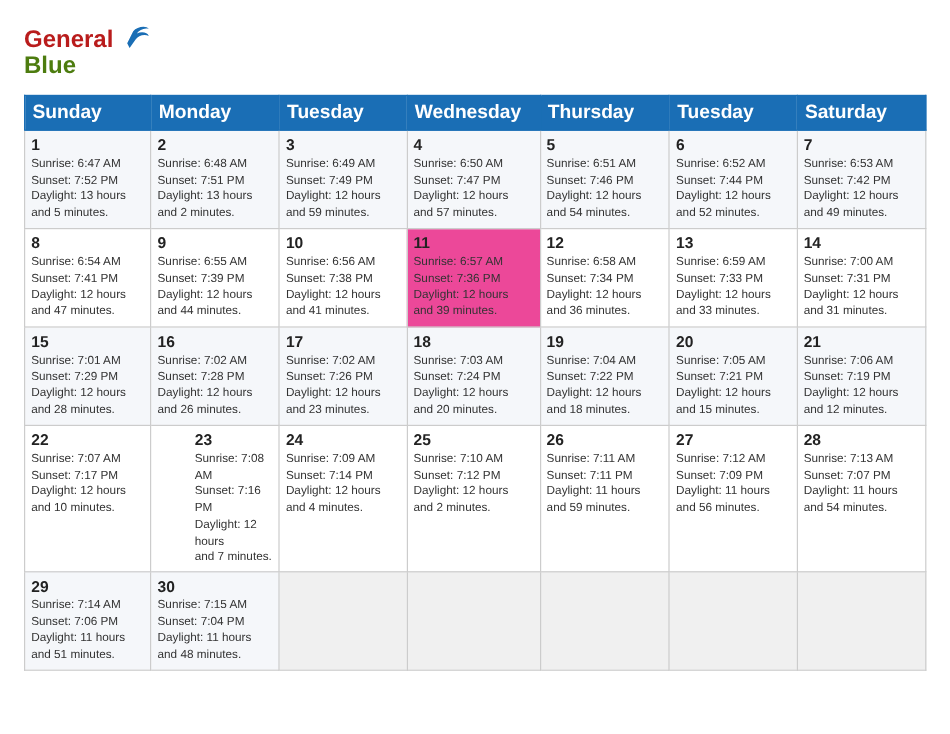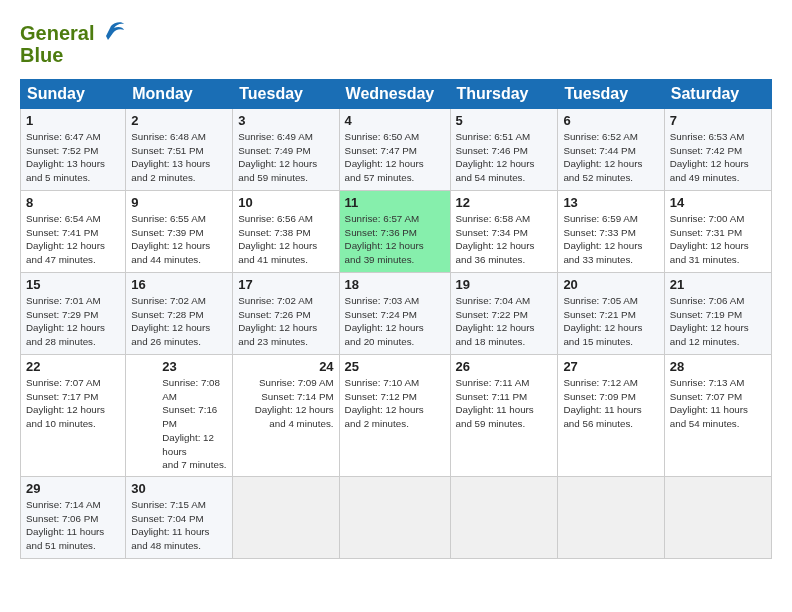--- a/index.html
+++ b/index.html
@@ -82,21 +82,21 @@
     }
   </style>
 </head>
 <body>
 
 <div class="page">
   <div class="header">
     <div class="logo">
       <div style="display:flex;flex-direction:column;align-items:flex-start;">
         <div style="display:flex;align-items:center;gap:2px;">
-          <span style="font-size:20px;font-weight:bold;color:#4d7c0f;">General</span>
+          <span style="font-size:20px;font-weight:bold;color:#b91c1c;">General</span>
           <svg width="30" height="30" viewBox="0 0 30 30">
             <path d="M15 8 C18 4, 26 3, 28 6 C24 5, 20 7, 18 10 C22 8, 27 9, 28 12 C24 10, 19 12, 17 15 L12 22 L10 18 L15 8Z" fill="#1a6eb5"></path>
           </svg>
         </div>
         <span style="font-size:20px;font-weight:bold;color:#4d7c0f;margin-top:-4px;">Blue</span>
       </div>
     </div>
     <div class="title-block">
       <div class="month-title"></div>
       <div class="location"></div>
@@ -152,21 +152,21 @@
         <span class="day-info">Sunrise: 6:54 AM<br>Sunset: 7:41 PM<br>Daylight: 12 hours<br>and 47 minutes.</span>
       </td>
           <td style="background: rgb(255, 255, 255);">
         <span class="day-num">9</span>
         <span class="day-info">Sunrise: 6:55 AM<br>Sunset: 7:39 PM<br>Daylight: 12 hours<br>and 44 minutes.</span>
       </td>
           <td style="background: rgb(255, 255, 255);">
         <span class="day-num">10</span>
         <span class="day-info">Sunrise: 6:56 AM<br>Sunset: 7:38 PM<br>Daylight: 12 hours<br>and 41 minutes.</span>
       </td>
-          <td style="background: #86efac;">
+          <td style="background: #ec4899;">
         <span class="day-num">11</span>
         <span class="day-info">Sunrise: 6:57 AM<br>Sunset: 7:36 PM<br>Daylight: 12 hours<br>and 39 minutes.</span>
       </td>
           <td style="background: rgb(255, 255, 255);">
         <span class="day-num">12</span>
         <span class="day-info">Sunrise: 6:58 AM<br>Sunset: 7:34 PM<br>Daylight: 12 hours<br>and 36 minutes.</span>
       </td>
           <td style="background: rgb(255, 255, 255);">
         <span class="day-num">13</span>
         <span class="day-info">Sunrise: 6:59 AM<br>Sunset: 7:33 PM<br>Daylight: 12 hours<br>and 33 minutes.</span>
@@ -208,21 +208,21 @@
         </tr>
         <tr>
           <td style="background: rgb(255, 255, 255);">
         <span class="day-num">22</span>
         <span class="day-info">Sunrise: 7:07 AM<br>Sunset: 7:17 PM<br>Daylight: 12 hours<br>and 10 minutes.</span>
       </td>
           <td style="background: rgb(255, 255, 255); padding-left: 36px;">
         <span class="day-num">23</span>
         <span class="day-info">Sunrise: 7:08 AM<br>Sunset: 7:16 PM<br>Daylight: 12 hours<br>and 7 minutes.</span>
       </td>
-          <td style="background: rgb(255, 255, 255); text-align: right;">
+          <td style="background: rgb(255, 255, 255);">
         <span class="day-num">24</span>
         <span class="day-info">Sunrise: 7:09 AM<br>Sunset: 7:14 PM<br>Daylight: 12 hours<br>and 4 minutes.</span>
       </td>
           <td style="background: rgb(255, 255, 255);">
         <span class="day-num">25</span>
         <span class="day-info">Sunrise: 7:10 AM<br>Sunset: 7:12 PM<br>Daylight: 12 hours<br>and 2 minutes.</span>
       </td>
           <td style="background: rgb(255, 255, 255);">
         <span class="day-num">26</span>
         <span class="day-info">Sunrise: 7:11 AM<br>Sunset: 7:11 PM<br>Daylight: 11 hours<br>and 59 minutes.</span>

